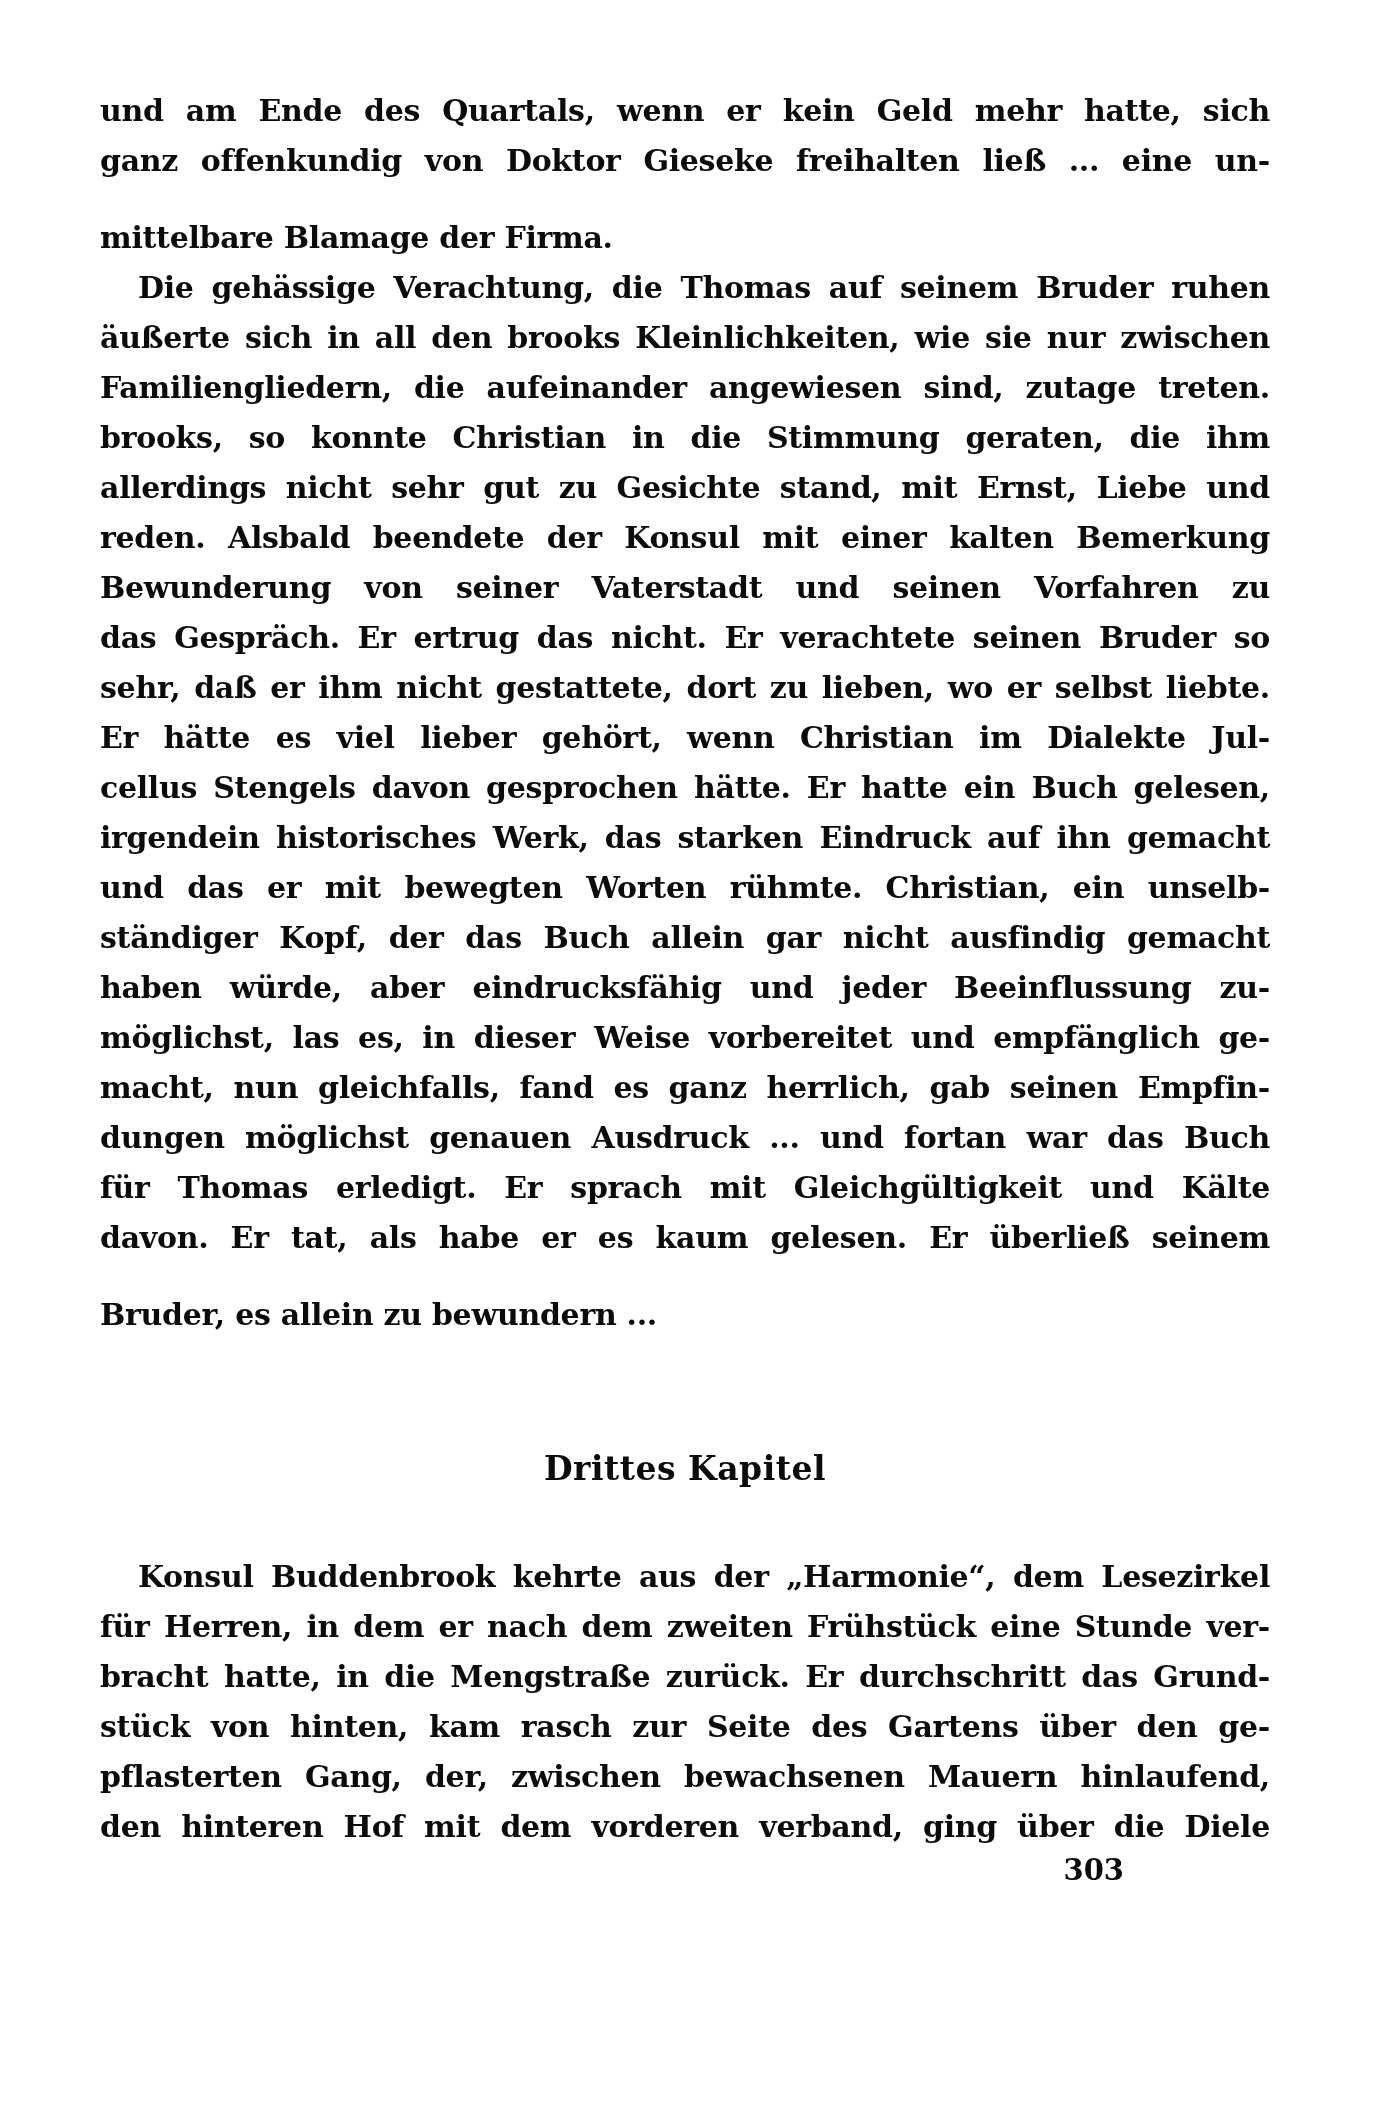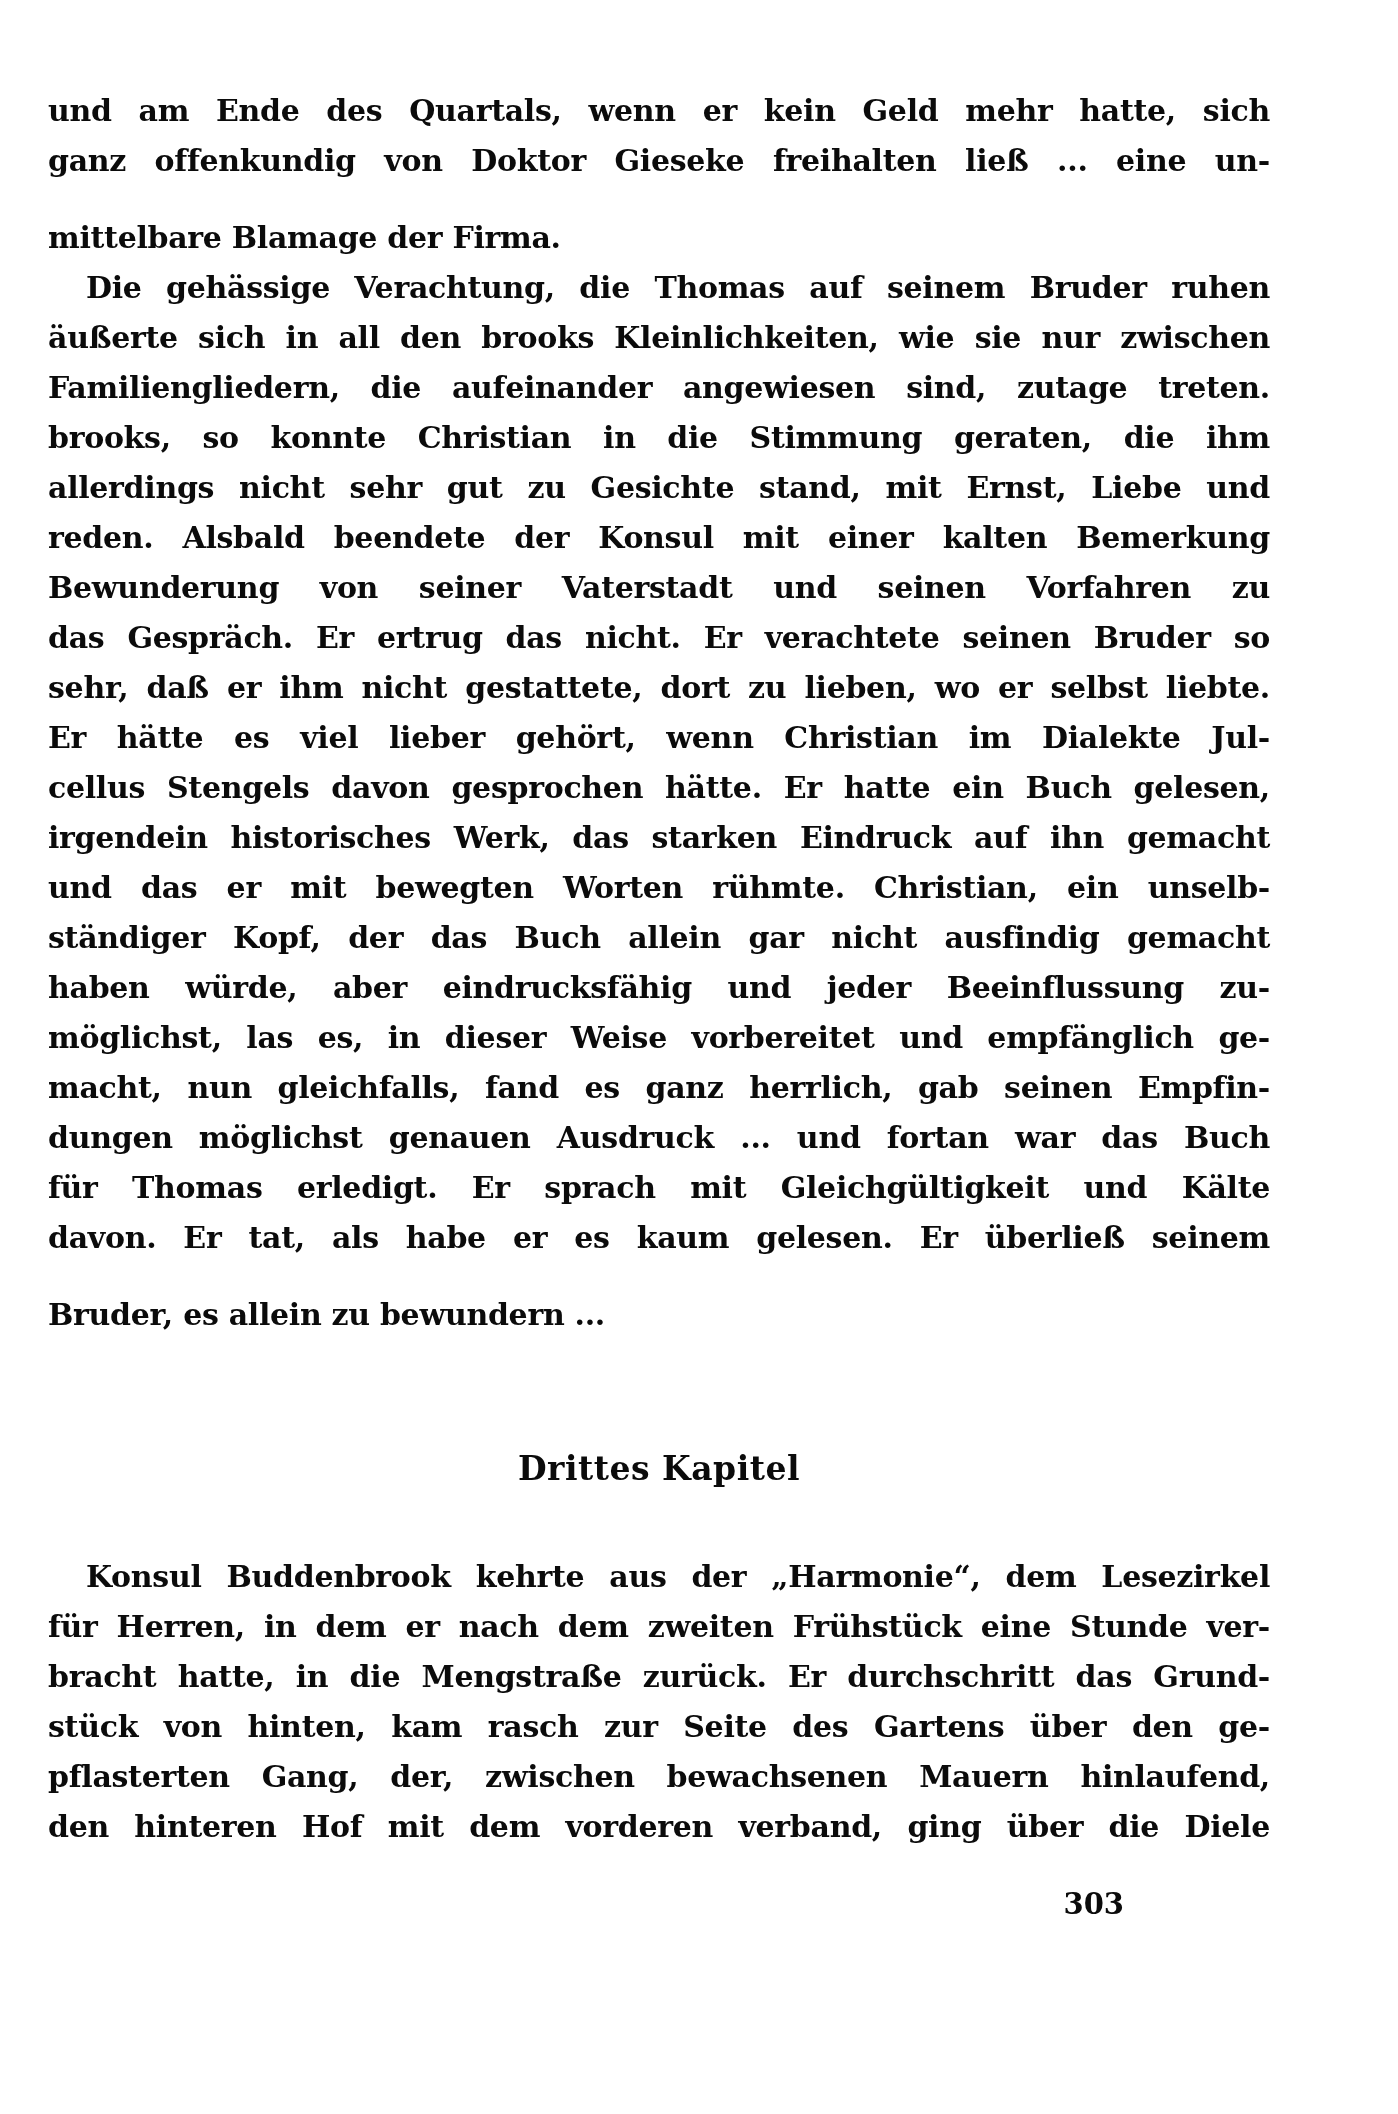--- a/index.html
+++ b/index.html
@@ -11,21 +11,21 @@
     width: 1398px;
     height: 2114px;
     color: #0b0b0b;
     font-family: "DejaVu Serif", serif;
     font-weight: bold;
     -webkit-font-smoothing: antialiased;
   }
   .page {
     box-sizing: border-box;
     width: 1398px;
-    padding: 86px 128px 0 48px;
+    padding: 86px 128px 0 100px;
   }
   .paragraph { margin: 0; }
   .line {
     font-size: 30px;
     line-height: 50px;
     letter-spacing: -0.3px;
     text-align: justify;
     text-align-last: justify;
     white-space: normal;
   }
@@ -36,21 +36,20 @@
     line-height: 50px;
     text-align: center;
     margin: 104px 0 58px 0;
     letter-spacing: 0.5px;
   }
   .page-number {
     font-size: 29px;
     line-height: 36px;
     text-align: right;
     padding-right: 146px;
-    margin-top: 34px;
   }
 </style>
 </head>
 <body>
 
 <main class="page">
   <div id="page-content">
       <div class="paragraph">
         <div class="line">und am Ende des Quartals, wenn er kein Geld mehr hatte, sich</div>
         <div class="line">ganz offenkundig von Doktor Gieseke freihalten ließ ... eine un-</div>

